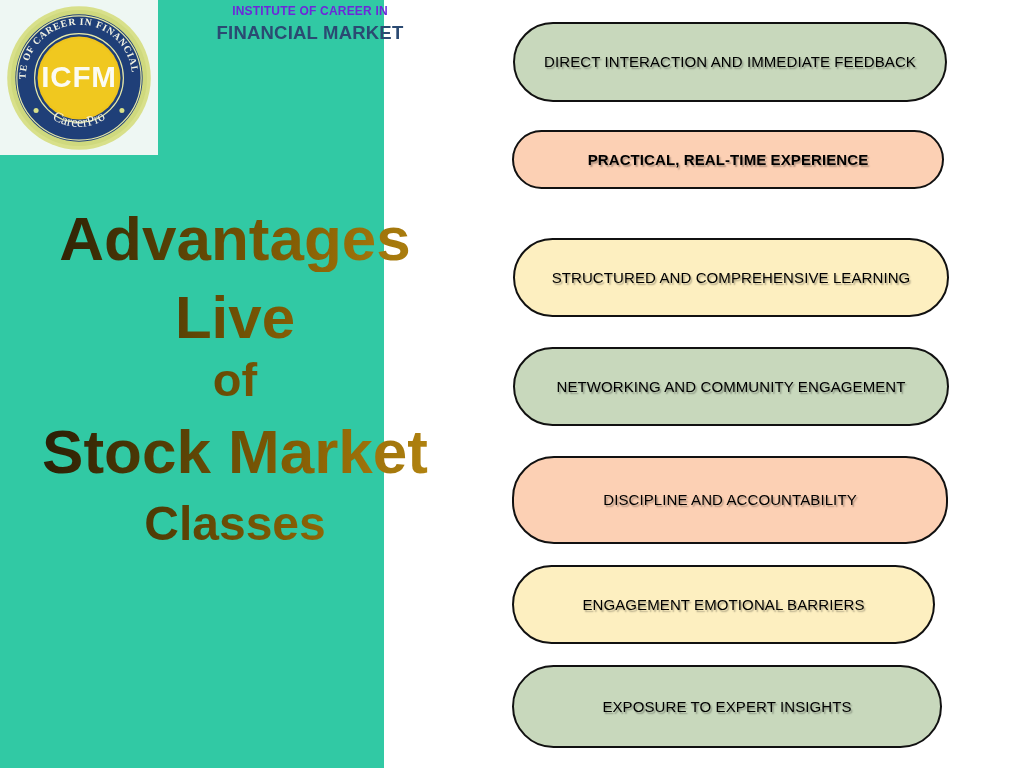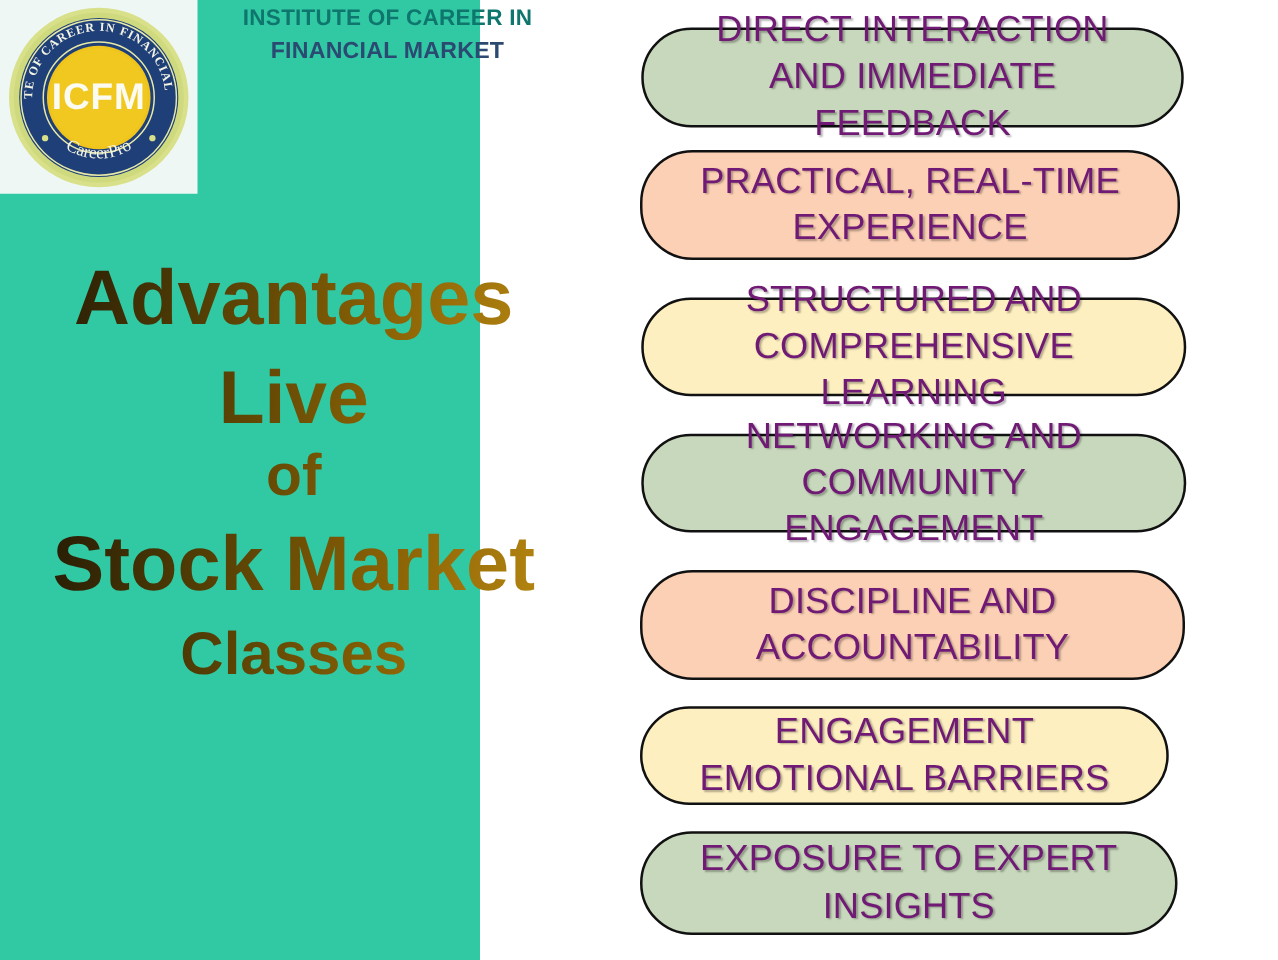--- a/index.html
+++ b/index.html
@@ -48,23 +48,23 @@
   #brand-text {
     position: absolute;
     left: 160px;
     top: 4px;
     width: 300px;
     z-index: 6;
     text-align: center;
     line-height: 1.18;
   }
   #brand-line-1 {
-    font-size: 18px;
+    font-size: 12px;
     font-weight: bold;
-    color: #0f766e;
+    color: #6d28d9;
     letter-spacing: 0.2px;
     white-space: nowrap;
   }
   #brand-line-2 {
     font-size: 18.5px;
     font-weight: bold;
     color: #2b4a72;
     letter-spacing: 0.2px;
     white-space: nowrap;
     margin-top: 4px;
@@ -108,22 +108,22 @@
     box-sizing: border-box;
     border: 2.4px solid #111111;
     border-radius: 42px;
     display: flex;
     align-items: center;
     justify-content: center;
     text-align: center;
     padding: 4px 26px;
   }
   .pill-label {
-    font-size: 29px;
-    color: #701a75;
+    font-size: 15px;
+    color: #000000;
     line-height: 1.28;
     letter-spacing: 0.1px;
     text-shadow: 1.5px 1.5px 1.6px rgba(0,0,0,0.30);
   }
 </style>
 </head>
 <body>
 
 <div id="left-panel"></div>
 
@@ -162,21 +162,21 @@
   <div class="title-line l3">Live</div>
   <div class="title-line l2">of</div>
   <div class="title-line l4">Stock Market</div>
   <div class="title-line l5">Classes</div>
 </div>
 
 <div id="pill-column">
     <div class="pill" style="left: 1px; top: 0px; width: 434px; height: 80px; background: rgb(200, 216, 188); border-color: rgb(17, 17, 17);">
       <div class="pill-label">DIRECT INTERACTION AND IMMEDIATE FEEDBACK</div>
     </div>
-    <div class="pill" style="left: 0px; top: 98px; width: 432px; height: 88px; background: rgb(252, 208, 180); border-color: rgb(17, 17, 17);">
+    <div class="pill" style="left: 0px; top: 108px; width: 432px; height: 59px; background: rgb(252, 208, 180); border-color: rgb(17, 17, 17); font-weight: bold;">
       <div class="pill-label">PRACTICAL, REAL-TIME EXPERIENCE</div>
     </div>
     <div class="pill" style="left: 1px; top: 216px; width: 436px; height: 79px; background: rgb(253, 239, 192); border-color: rgb(17, 17, 17);">
       <div class="pill-label">STRUCTURED AND COMPREHENSIVE LEARNING</div>
     </div>
     <div class="pill" style="left: 1px; top: 325px; width: 436px; height: 79px; background: rgb(200, 216, 188); border-color: rgb(17, 17, 17);">
       <div class="pill-label">NETWORKING AND COMMUNITY ENGAGEMENT</div>
     </div>
     <div class="pill" style="left: 0px; top: 434px; width: 436px; height: 88px; background: rgb(252, 208, 180); border-color: rgb(17, 17, 17);">
       <div class="pill-label">DISCIPLINE AND ACCOUNTABILITY</div>

